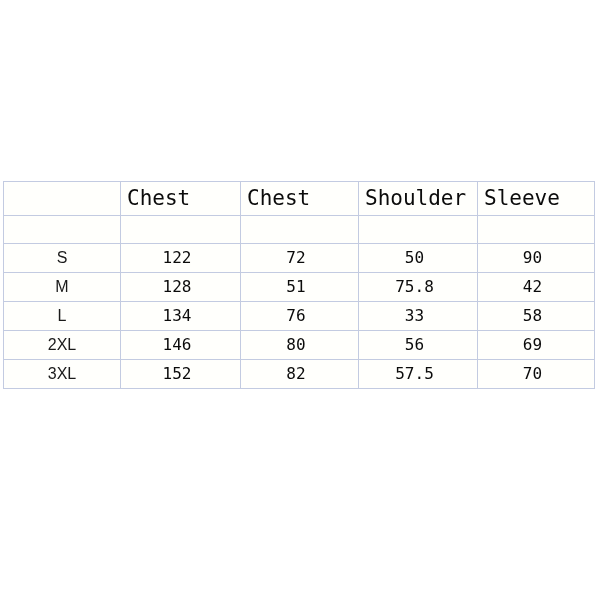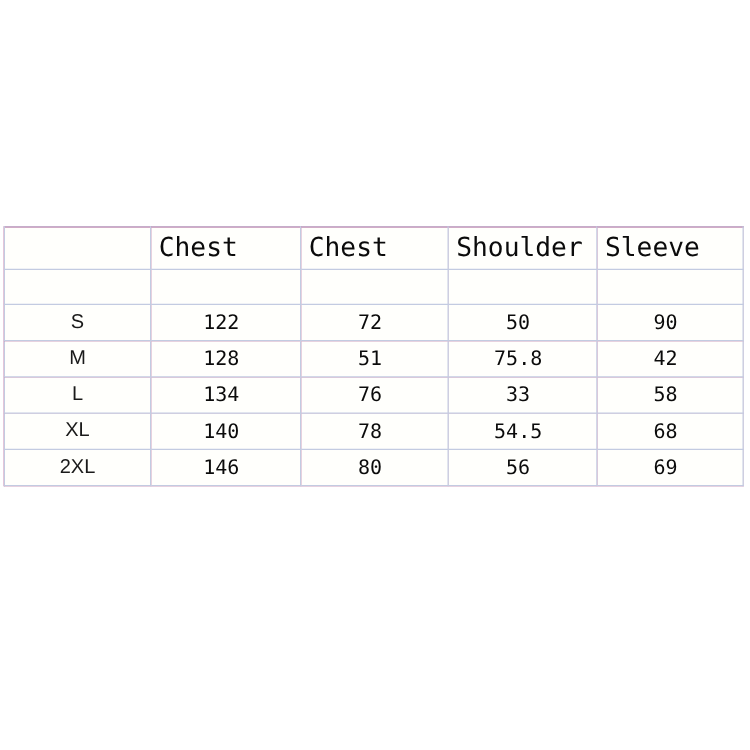--- a/index.html
+++ b/index.html
@@ -186,50 +186,50 @@
           <span class="num-cell">76</span>
         </td>
       <td>
           <span class="num-cell">33</span>
         </td>
       <td>
           <span class="num-cell">58</span>
         </td>
     </tr>
 
+
+    <tr class="data-row">
+      <td>
+          <span class="size-label">2XL</span>
+        </td>
+      <td>
+          <span class="num-cell">146</span>
+        </td>
+      <td>
+          <span class="num-cell">80</span>
+        </td>
+      <td>
+          <span class="num-cell">56</span>
+        </td>
+      <td>
+          <span class="num-cell">69</span>
+        </td>
+    </tr>
+
     <tr class="data-row tint">
       <td>
-          <span class="size-label">XL</span>
-        </td>
-      <td>
-          <span class="num-cell">140</span>
-        </td>
-      <td>
-          <span class="num-cell">78</span>
-        </td>
-      <td>
-          <span class="num-cell">54.5</span>
-        </td>
-      <td>
-          <span class="num-cell">68</span>
-        </td>
-    </tr>
-
-    <tr class="data-row">
-      <td>
-          <span class="size-label">2XL</span>
-        </td>
-      <td>
-          <span class="num-cell">146</span>
-        </td>
-      <td>
-          <span class="num-cell">80</span>
-        </td>
-      <td>
-          <span class="num-cell">56</span>
-        </td>
-      <td>
-          <span class="num-cell">69</span>
-        </td>
-    </tr>
-
+          <span class="size-label">3XL</span>
+        </td>
+      <td>
+          <span class="num-cell">152</span>
+        </td>
+      <td>
+          <span class="num-cell">82</span>
+        </td>
+      <td>
+          <span class="num-cell">57.5</span>
+        </td>
+      <td>
+          <span class="num-cell">70</span>
+        </td>
+    </tr>
   </tbody>
 </table>
 
 </body></html>

